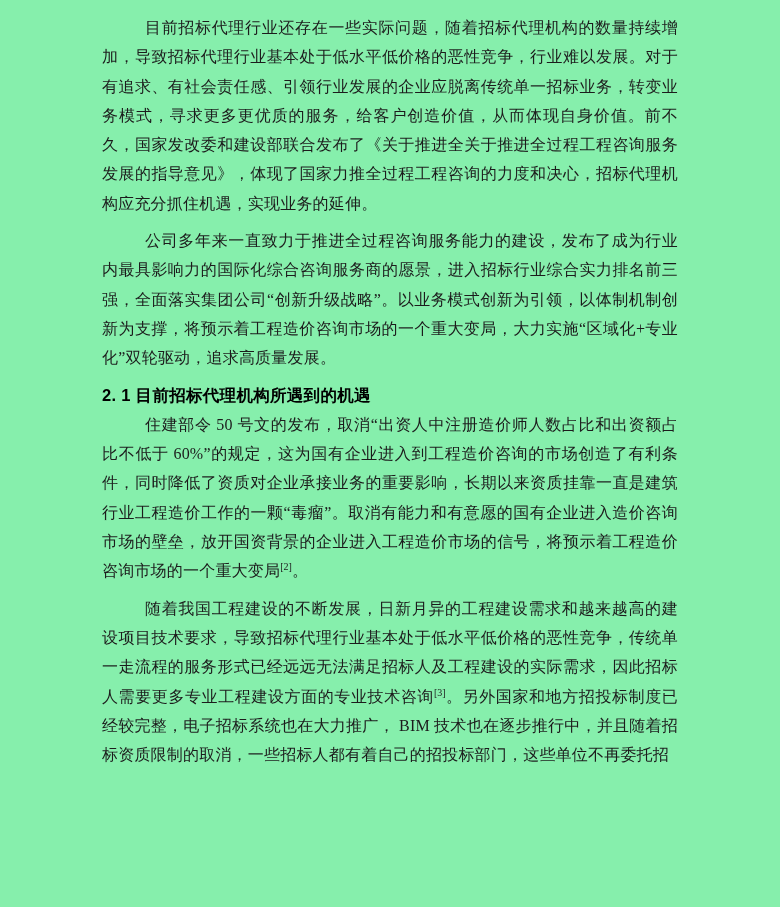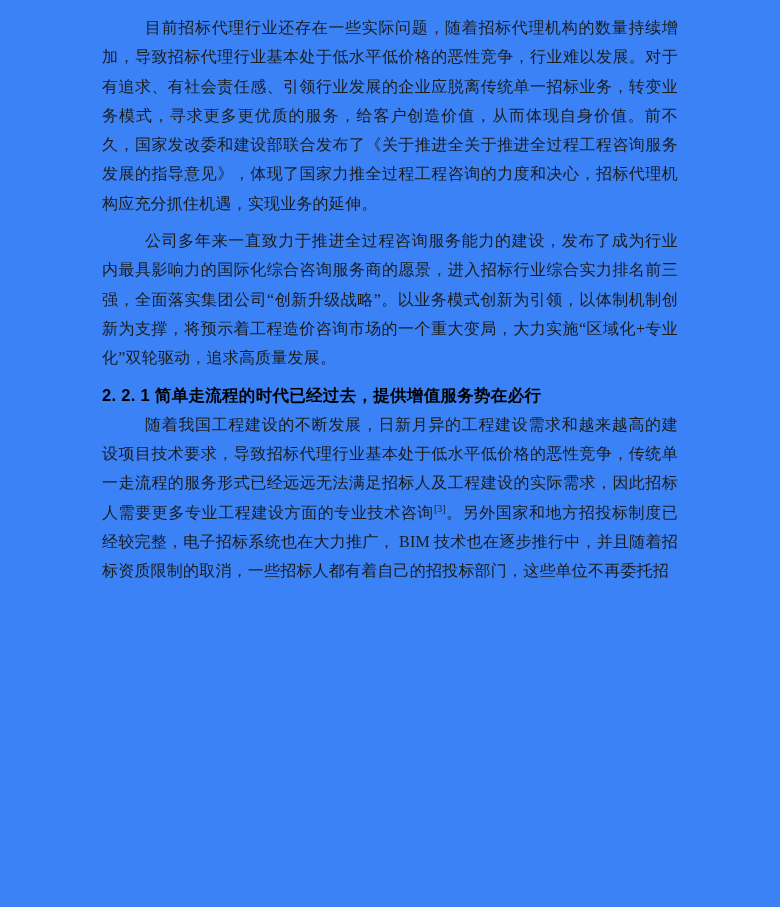--- a/index.html
+++ b/index.html
@@ -4,21 +4,21 @@
 <style>
   html, body {
     margin: 0;
     padding: 0;
     background: #ffffff;
   }
   .page {
     position: relative;
     width: 780px;
     height: 907px;
-    background: #3b82f6;
+    background: #86efac;
     overflow: hidden;
     text-decoration: underline;
   }
   .content {
     position: absolute;
     left: 102px;
     top: 13px;
     width: 576px;
   }
   p.body {
@@ -63,22 +63,23 @@
 <body>
 
 <div class="page">
   <div class="content">
 
     <p class="body">目前招标代理行业还存在一些实际问题，随着招标代理机构的数量持续增加，导致招标代理行业基本处于低水平低价格的恶性竞争，行业难以发展。对于有追求、有社会责任感、引领行业发展的企业应脱离传统单一招标业务，转变业务模式，寻求更多更优质的服务，给客户创造价值，从而体现自身价值。前不久，国家发改委和建设部联合发布了《关于推进全关于推进全过程工程咨询服务发展的指导意见》，体现了国家力推全过程工程咨询的力度和决心，招标代理机构应充分抓住机遇，实现业务的延伸。</p>
 
     <p class="body">公司多年来一直致力于推进全过程咨询服务能力的建设，发布了成为行业内最具影响力的国际化综合咨询服务商的愿景，进入招标行业综合实力排名前三强，全面落实集团公司“创新升级战略”。以业务模式创新为引领，以体制机制创新为支撑，将预示着工程造价咨询市场的一个重大变局，大力实施“区域化+专业化”双轮驱动，追求高质量发展。</p>
 
 
+    <h2 class="h2">2. 1 目前招标代理机构所遇到的机遇</h2>
+
+    <p class="body"><span>住建部令 50 号文的发布，取消“出资人中注册造价师人数占比和出资额占比不低于 60%”的规定，这为国有企业进入到工程造价咨询的市场创造了有利条件，同时降低了资质对企业承接业务的重要影响，长期以来资质挂靠一直是建筑行业工程造价工作的一颗“毒瘤”。取消有能力和有意愿的国有企业进入造价咨询市场的壁垒，放开国资背景的企业进入工程造价市场的信号，将预示着工程造价咨询市场的一个重大变局</span><sup class="cite">[2]</sup><span>。</span></p>
 
 
 
-
-    <h2 class="h2">2. 2. 1 简单走流程的时代已经过去，提供增值服务势在必行</h2>
 
     <p class="body"><span>随着我国工程建设的不断发展，日新月异的工程建设需求和越来越高的建设项目技术要求，导致招标代理行业基本处于低水平低价格的恶性竞争，传统单一走流程的服务形式已经远远无法满足招标人及工程建设的实际需求，因此招标人需要更多专业工程建设方面的专业技术咨询</span><sup class="cite">[3]</sup><span>。另外国家和地方招投标制度已经较完整，电子招标系统也在大力推广， BIM 技术也在逐步推行中，并且随着招标资质限制的取消，一些招标人都有着自己的招投标部门，这些单位不再委托招</span></p>
 
   </div>
 </div>
 
 </body></html>

